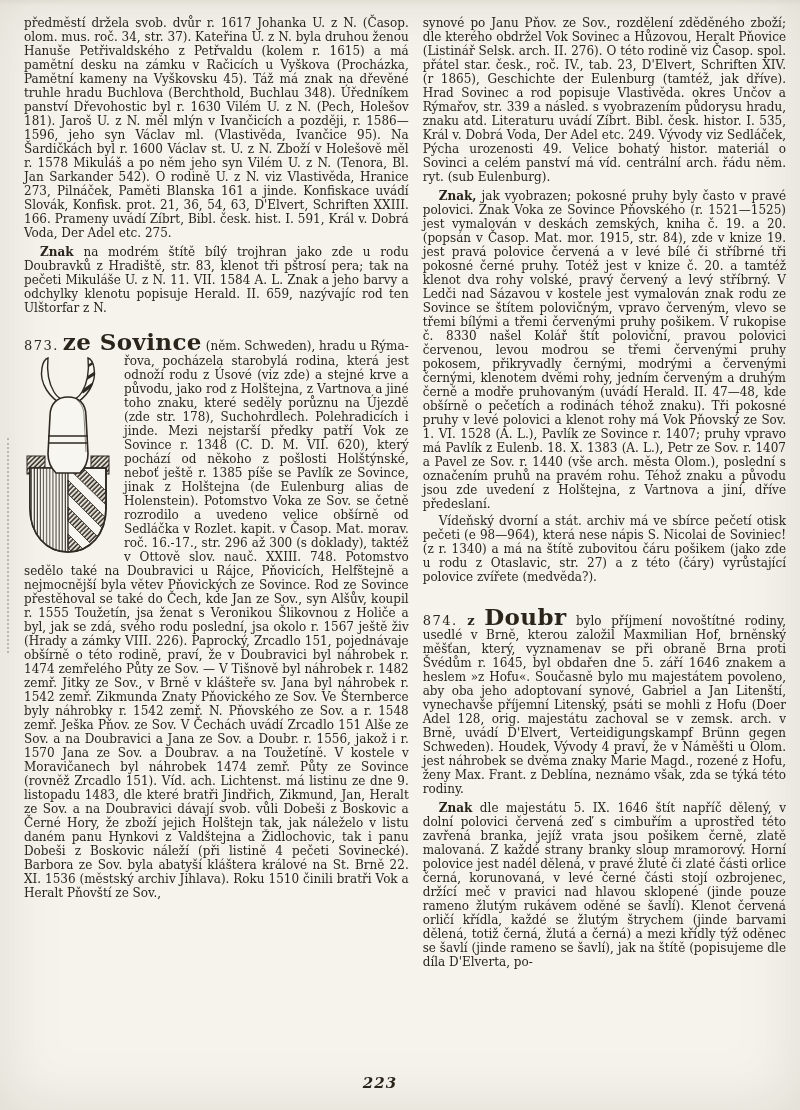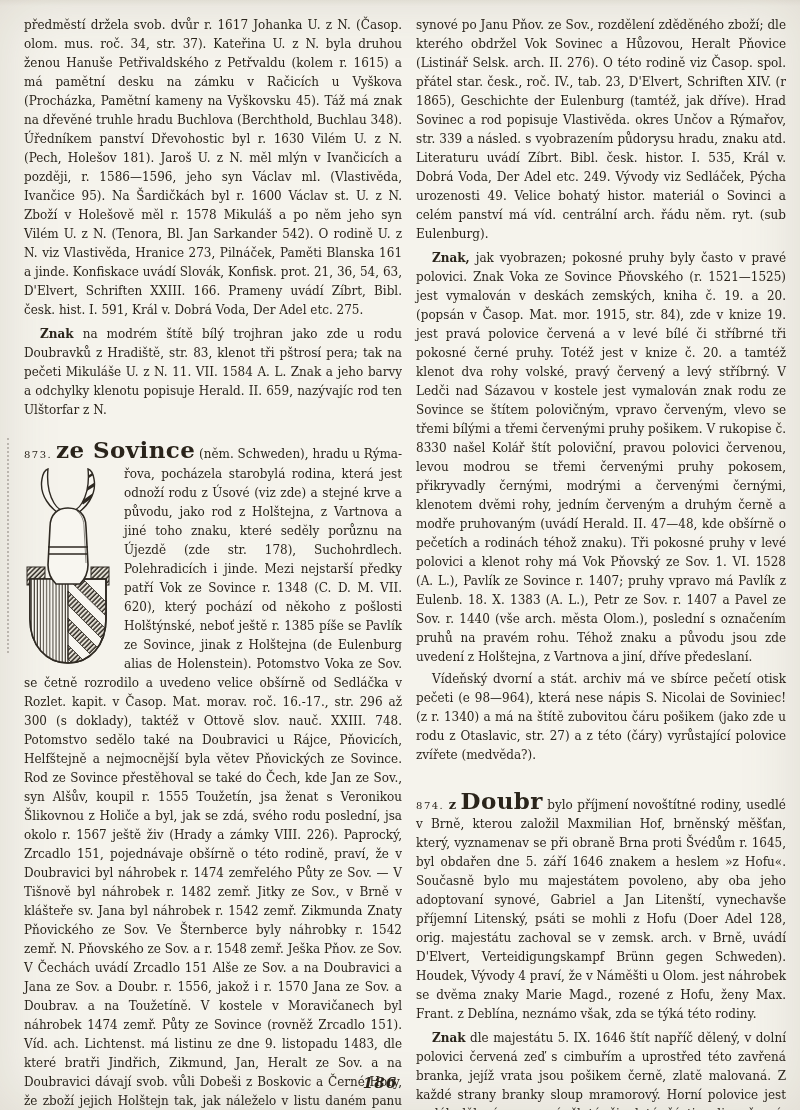--- a/index.html
+++ b/index.html
@@ -13,32 +13,32 @@
     box-shadow:inset 0 0 60px rgba(120,110,90,.18);
   }
   .sheet{
     position:absolute;top:0;left:0;right:0;bottom:0;
     padding:16px 14px 0 24px;
     display:flex;gap:14px;
   }
   .col{
     flex:1 1 0;
     font-size:12px;
-    line-height:19px;
+    line-height:14px;
     text-align:justify;
   }
   .col p{margin:0 0 3px 0;}
   p.ind{text-indent:16px;}
   .lead{font-weight:bold;}
   p.heading{
     margin-top:20px;margin-bottom:1px;
     text-align:justify;text-align-last:justify;
     white-space:nowrap;
   }
-  .sec-num{font-size:10px;letter-spacing:1.5px;}
+  .sec-num{font-size:13px;letter-spacing:1.5px;}
   .sec-title{font-size:23px;font-weight:bold;letter-spacing:.4px;}
   .sec-prep{font-size:13px;font-weight:bold;}
   p.sec874{margin-top:26px;}
   p.znak-gap{margin-top:5px;}
   .arms{
     float:left;
     width:88px;height:200px;
     margin:2px 12px 2px 0;
   }
   .pageno{
@@ -137,13 +137,13 @@
       <span class="sec-num">874.</span>
       <span class="sec-prep">z</span>
       <span class="sec-title">Doubr</span>
       <span>bylo příjmení novoštítné rodiny, usedlé v Brně, kterou založil Maxmilian Hof, brněnský měšťan, který, vyznamenav se při obraně Brna proti Švédům r. 1645, byl obdařen dne 5. září 1646 znakem a heslem »z Hofu«. Současně bylo mu majestátem povoleno, aby oba jeho adoptovaní synové, Gabriel a Jan Litenští, vynechavše příjemní Litenský, psáti se mohli z Hofu (Doer Adel 128, orig. majestátu zachoval se v zemsk. arch. v Brně, uvádí D'Elvert, Verteidigungskampf Brünn gegen Schweden). Houdek, Vývody 4 praví, že v Náměšti u Olom. jest náhrobek se dvěma znaky Marie Magd., rozené z Hofu, ženy Max. Frant. z Deblína, neznámo však, zda se týká této rodiny.</span>
     </p>
 
     <p class="ind znak-gap"><span class="lead">Znak</span><span> dle majestátu 5. IX. 1646 štít napříč dělený, v dolní polovici červená zeď s cimbuřím a uprostřed této zavřená branka, jejíž vrata jsou pošikem černě, zlatě malovaná. Z každé strany branky sloup mramorový. Horní polovice jest nadél dělená, v pravé žluté či zlaté části orlice černá, korunovaná, v levé černé části stojí ozbrojenec, držící meč v pravici nad hlavou sklopené (jinde pouze rameno žlutým rukávem oděné se šavlí). Klenot červená orličí křídla, každé se žlutým štrychem (jinde barvami dělená, totiž černá, žlutá a černá) a mezi křídly týž oděnec se šavlí (jinde rameno se šavlí), jak na štítě (popisujeme dle díla D'Elverta, po-</span></p>
   </div>
 </div>
 
-<div class="pageno">186</div>
+<div class="pageno">223</div>
 
 </body></html>

